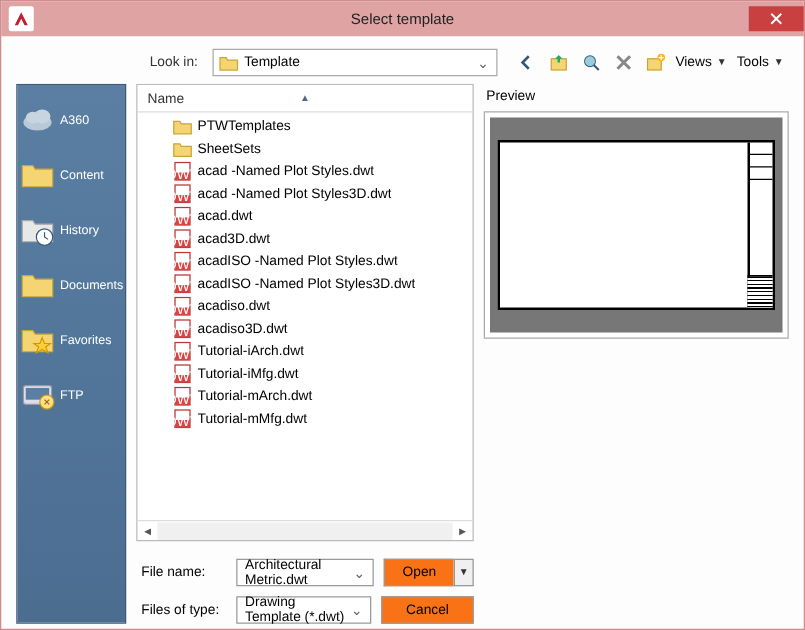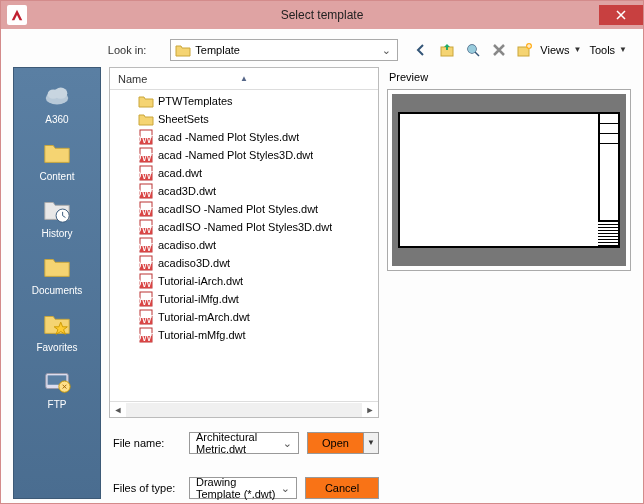--- a/index.html
+++ b/index.html
@@ -3,55 +3,55 @@
 <meta charset="utf-8">
 <style>
 * { box-sizing: border-box; margin: 0; padding: 0; font-family: "Segoe UI", Tahoma, sans-serif; font-size: 11px; }
 body { background: #e6e6e6; width: 644px; height: 504px; overflow: hidden; }
 .dialog { width: 644px; height: 504px; border: 1px solid #d38b8b; background: #fdfdfd; display: flex; flex-direction: column; }
 .titlebar { height: 28px; background: #dfa3a3; display: flex; align-items: center; position: relative; }
 .app-icon { width: 20px; height: 20px; margin-left: 6px; background: #fff; border-radius: 2px; display: flex; align-items: center; justify-content: center; }
 .app-icon svg { width: 14px; height: 14px; }
 .title-text { position: absolute; left: 50%; transform: translateX(-50%); color: #222; font-size: 12px; }
 .close-btn { margin-left: auto; width: 44px; height: 20px; background: #c84040; color: #fff; display: flex; align-items: center; justify-content: center; font-size: 13px; cursor: pointer; }
-.toolbar-row { display: flex; align-items: center; padding: 10px 12px 6px 12px; gap: 24px; }
+.toolbar-row { display: flex; align-items: center; padding: 10px 12px 6px 12px; gap: 12px; }
 .toolbar-label { color: #333; font-size: 11px; min-width: 46px; text-align: right; }
 .look-in-group { display: flex; align-items: center; flex: 1; }
 .look-select { display: flex; align-items: center; border: 1px solid #aaa; height: 22px; width: 228px; padding: 0 4px; background: #fff; gap: 4px; }
 .look-select .folder-ico { width: 16px; height: 14px; }
 .look-select .sel-text { flex: 1; }
 .look-select .chev { width: 14px; text-align: center; color: #555; }
 .tool-icons { display: flex; gap: 4px; align-items: center; margin-left: 12px; }
 .tb-btn { width: 22px; height: 22px; display: flex; align-items: center; justify-content: center; cursor: pointer; }
 .tb-btn svg { width: 16px; height: 16px; }
 .tool-menu { display: flex; align-items: center; gap: 4px; cursor: pointer; padding: 0 4px; }
 .tool-menu span { text-decoration: underline; text-decoration-color: transparent; }
 .chev-down { font-size: 8px; color: #333; line-height: 1; }
 
 .body-area { flex: 1; display: flex; padding: 0 12px 4px 12px; gap: 8px; overflow: hidden; }
 .places-bar { width: 88px; background: linear-gradient(#5a7fa3, #4a6d90); border: 1px solid #3d5a77; display: flex; flex-direction: column; align-items: center; padding: 8px 0; gap: 4px; overflow: hidden; }
-.place { display: flex; flex-direction: column; align-items: center; gap: 2px; cursor: pointer; padding: 4px 0; width: 100%; }
+.place { display: flex; align-items: center; gap: 2px; cursor: pointer; padding: 4px 0; width: 100%; }
 .place-icon { width: 32px; height: 32px; display: flex; align-items: center; justify-content: center; }
 .place-icon svg { width: 30px; height: 30px; }
 .place-label { color: #fff; font-size: 10px; text-align: center; }
 
 .center-col { flex: 1; display: flex; flex-direction: column; min-width: 0; }
 .file-list-wrap { flex: 1; border: 1px solid #bbb; background: #fff; display: flex; flex-direction: column; min-height: 0; }
 .list-header { display: flex; border-bottom: 1px solid #ddd; height: 22px; align-items: center; padding: 0 8px; }
 .col-name { flex: 1; font-size: 11px; color: #333; }
 .sort-chev { font-size: 8px; color: #568; }
 .file-list { flex: 1; overflow: hidden; padding: 2px 0; margin-left: 22px; }
 .file-row { display: flex; align-items: center; height: 18px; padding: 0 6px; gap: 4px; cursor: pointer; }
 .file-row .fico { width: 16px; height: 16px; display: flex; align-items: center; justify-content: center; flex-shrink: 0; }
 .file-row .fname { white-space: nowrap; overflow: hidden; }
 .hscroll { height: 16px; border-top: 1px solid #ddd; display: flex; align-items: center; }
 .hscroll-btn { width: 16px; height: 14px; display: flex; align-items: center; justify-content: center; color: #555; cursor: pointer; font-size: 9px; }
 .hscroll-track { flex: 1; height: 14px; background: #f0f0f0; }
 
-.bottom-rows { padding-top: 14px; display: flex; flex-direction: column; gap: 23px; }
+.bottom-rows { padding-top: 14px; display: flex; flex-direction: column; gap: 8px; }
 .brow { display: flex; align-items: center; gap: 8px; }
 .brow-label { width: 72px; text-align: left; padding-left: 4px; }
 .brow-select { flex: 1; border: 1px solid #999; height: 22px; display: flex; align-items: center; padding: 0 6px; background: #fff; }
 .brow-select .sel-text { flex: 1; }
 .brow-select .chev { color: #555; }
 .btn { width: 56px; height: 22px; border: 1px solid #999; background: #f97316; display: flex; align-items: center; justify-content: center; cursor: pointer; }
 .btn-split { display: flex; }
 .btn-split .btn { border-right: none; }
 .btn-split .split-arrow { width: 16px; height: 22px; border: 1px solid #999; background: #f0f0f0; display: flex; align-items: center; justify-content: center; cursor: pointer; }
 

